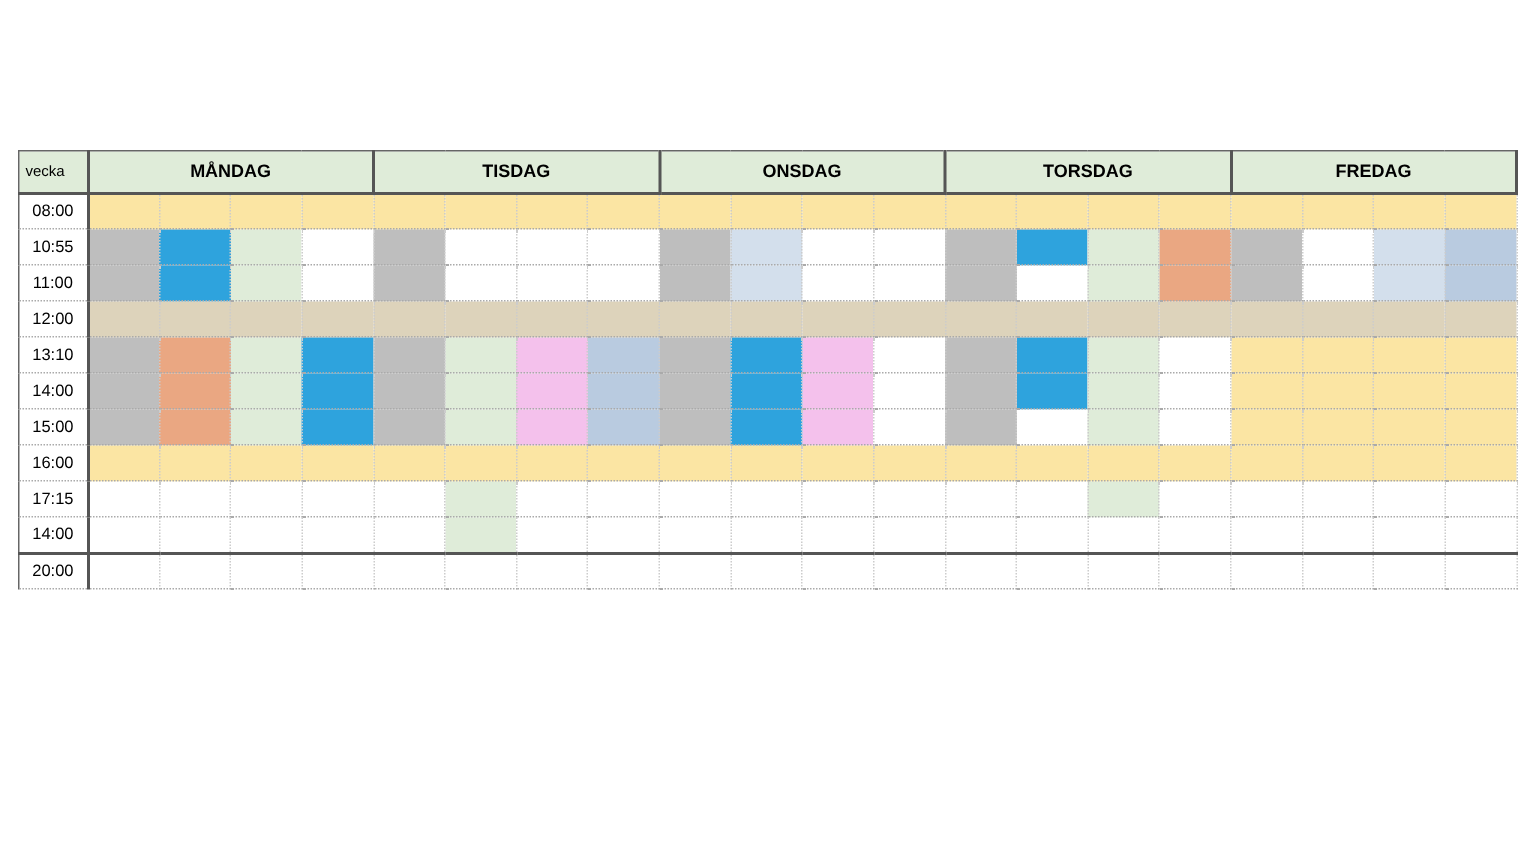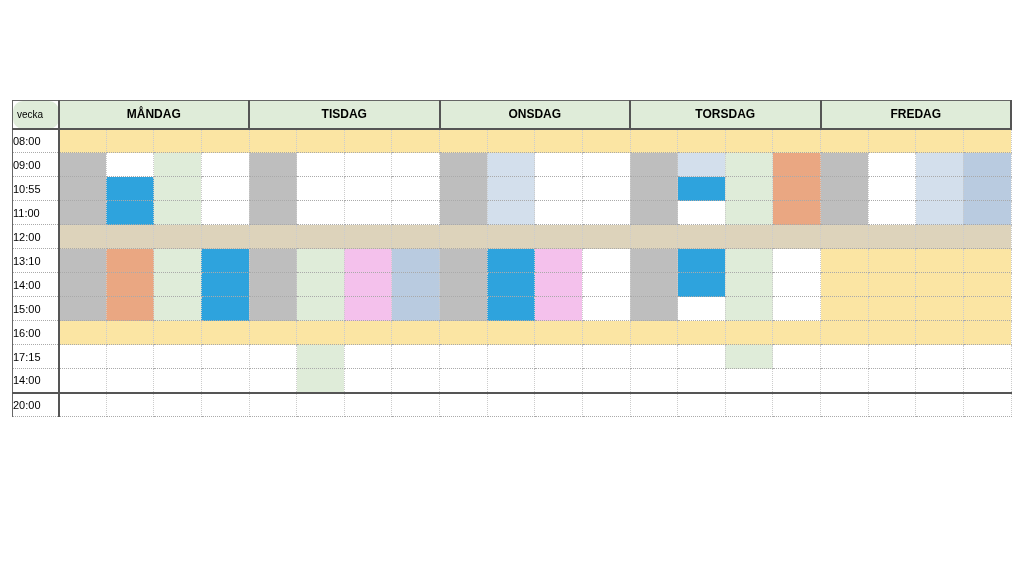--- a/index.html
+++ b/index.html
@@ -27,26 +27,25 @@
     font-size: 12px;
     text-align: center;
     height: 28px;
   }
   .header-row th.corner {
     font-weight: normal;
     font-size: 10px;
     text-align: left;
     padding-left: 4px;
     border-left: 1px solid #666;
-    border-radius: 10px;
   }
   .time-col {
     width: 46px;
     font-size: 11px;
-    text-align: left;
+    text-align: center;
     border-left: 1px solid #666;
     border-right: 2px solid #555;
     background: #fff;
   }
   .day-sep {
     border-right: 2px solid #555;
   }
   .hour-row td {
     border-bottom: 1px dotted #aaa;
   }
@@ -106,43 +105,20 @@
         <td class="slot bg-yellow"></td>
         <td class="slot bg-yellow"></td>
         <td class="slot bg-yellow"></td>
         <td class="slot bg-yellow day-sep"></td>
         <td class="slot bg-yellow"></td>
         <td class="slot bg-yellow"></td>
         <td class="slot bg-yellow"></td>
         <td class="slot bg-yellow day-sep"></td>
       </tr>
       <tr class="hour-row">
-        <td class="time-col">09:00</td>
-        <td class="slot bg-grey"></td>
-        <td class="slot bg-white"></td>
-        <td class="slot bg-green"></td>
-        <td class="slot bg-white day-sep"></td>
-        <td class="slot bg-grey"></td>
-        <td class="slot bg-white"></td>
-        <td class="slot bg-white"></td>
-        <td class="slot bg-white day-sep"></td>
-        <td class="slot bg-grey"></td>
-        <td class="slot bg-lblue"></td>
-        <td class="slot bg-white"></td>
-        <td class="slot bg-white day-sep"></td>
-        <td class="slot bg-grey"></td>
-        <td class="slot bg-lblue"></td>
-        <td class="slot bg-green"></td>
-        <td class="slot bg-orange day-sep"></td>
-        <td class="slot bg-grey"></td>
-        <td class="slot bg-white"></td>
-        <td class="slot bg-lblue"></td>
-        <td class="slot bg-mblue day-sep"></td>
-      </tr>
-      <tr class="hour-row">
         <td class="time-col">10:55</td>
         <td class="slot bg-grey"></td>
         <td class="slot bg-blue"></td>
         <td class="slot bg-green"></td>
         <td class="slot bg-white day-sep"></td>
         <td class="slot bg-grey"></td>
         <td class="slot bg-white"></td>
         <td class="slot bg-white"></td>
         <td class="slot bg-white day-sep"></td>
         <td class="slot bg-grey"></td>

